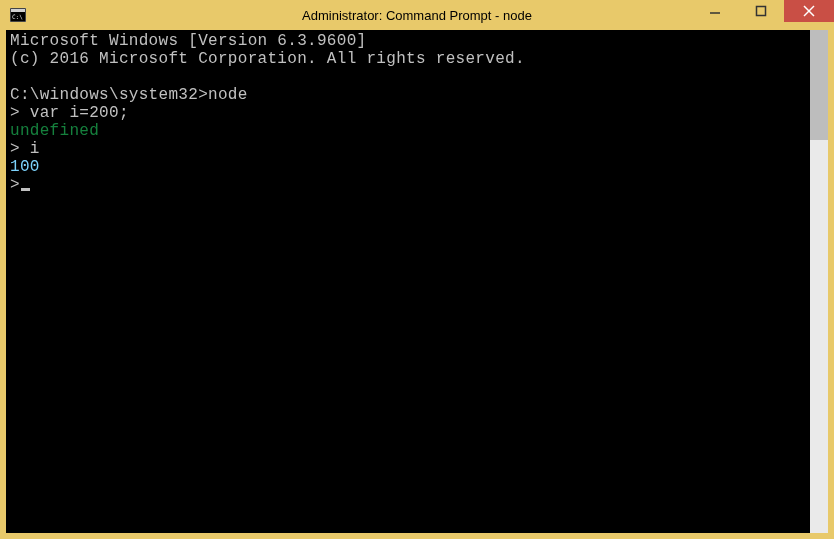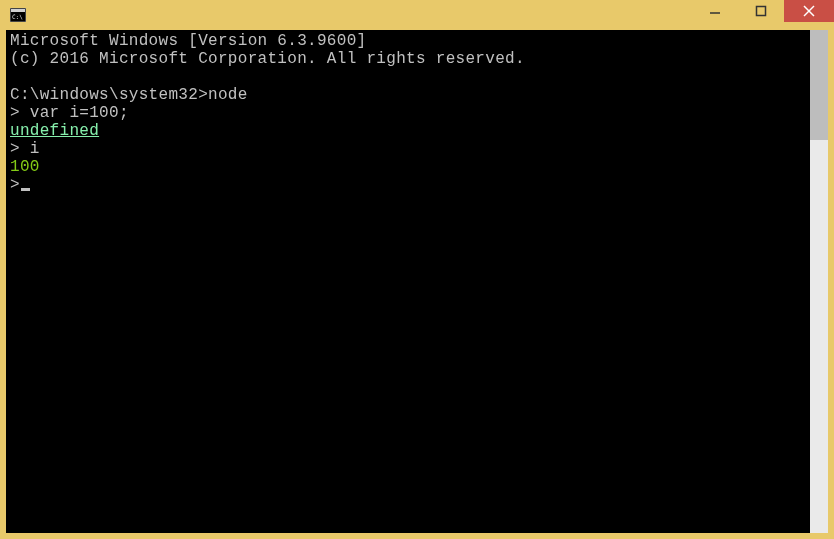--- a/index.html
+++ b/index.html
@@ -129,26 +129,25 @@
       height: 110px;
       background: #bdbdbd;
     }
 
     .term-white {
       color: #c0c0c0;
       text-align: right;
     }
 
     .term-gray {
-      color: #86efac;
-      text-decoration: underline;
+      color: #15803d;
     }
 
     .term-yellow {
-      color: #84cc16;
+      color: #7dd3fc;
     }
 
     .cursor {
       display: inline-block;
       width: 9px;
       height: 3px;
       background: #c0c0c0;
       vertical-align: -2px;
       margin-left: 1px;
     }
@@ -158,20 +157,21 @@
 
 <div class="window">
   <div class="titlebar">
     <div class="titlebar-icon">
       <svg viewBox="0 0 16 14">
         <rect x="0" y="0" width="16" height="14" fill="#000" stroke="#888" stroke-width="1"></rect>
         <rect x="1" y="1" width="14" height="3" fill="#cfcfcf"></rect>
         <text x="2" y="11" font-size="6" fill="#ddd" font-family="monospace">C:\</text>
       </svg>
     </div>
+    <div class="titlebar-title">Administrator: Command Prompt - node</div>
     <div class="titlebar-controls">
       <div class="titlebar-btn">
         <svg width="12" height="12" viewBox="0 0 12 12">
             <line x1="1" y1="8" x2="11" y2="8" stroke-width="1.5"></line>
           </svg>
       </div>
       <div class="titlebar-btn">
         <svg width="12" height="12" viewBox="0 0 12 12">
             <rect x="1.5" y="1.5" width="9" height="9" stroke-width="1.5"></rect>
           </svg>
@@ -184,21 +184,21 @@
       </div>
     </div>
   </div>
 
   <div class="content-wrapper">
     <div class="terminal-container">
       <div class="terminal"><span class="term-white">Microsoft Windows [Version 6.3.9600]</span>
 <span class="term-white">(c) 2016 Microsoft Corporation. All rights reserved.</span>
 <span class="term-white"></span>
 <span class="term-white">C:\windows\system32&gt;</span><span class="term-white">node</span>
-<span class="term-white">&gt; </span><span class="term-white">var i=100;</span>
+<span class="term-white">&gt; </span><span class="term-white">var i=200;</span>
 <span class="term-gray">undefined</span>
 <span class="term-white">&gt; </span><span class="term-white">i</span>
 <span class="term-yellow">100</span>
 <span class="term-white">&gt;</span><span class="cursor"></span></div>
       <div class="scrollbar">
         <div class="scrollbar-thumb"></div>
       </div>
     </div>
   </div>
 </div>

